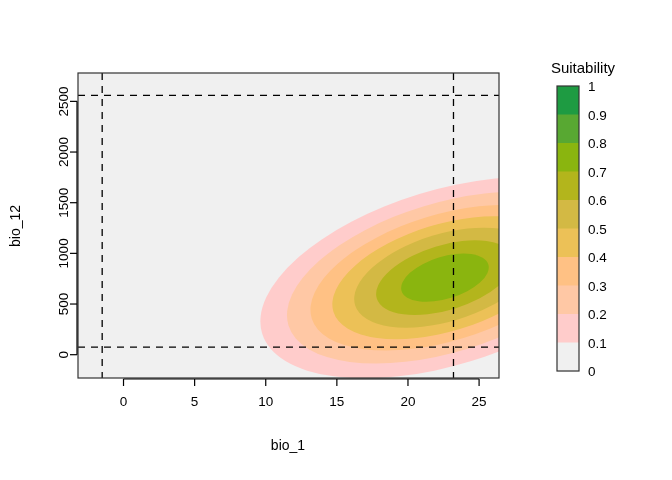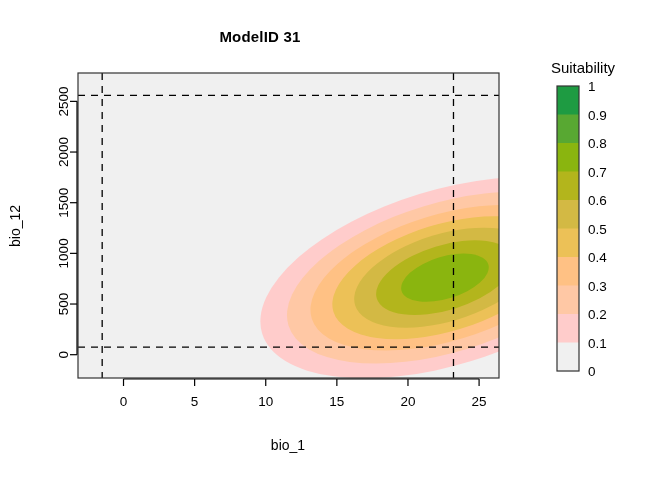--- a/index.html
+++ b/index.html
@@ -55,21 +55,20 @@
     font-family: "Liberation Sans", sans-serif;
     font-size: 13.5px;
     fill: #000;
   }
 </style>
 </head>
 <body>
 
 <div id="root">
 
-  <div class="plot-title">ModelID 31</div>
 
   <svg id="chart-svg" width="672" height="480">
 
     <defs>
       <clipPath id="plotClip">
         <rect x="78" y="73" width="421" height="305"></rect>
       </clipPath>
     </defs>
 
     <rect id="panel-bg" x="78" y="73" width="421" height="305" fill="#f0f0f0"></rect>

